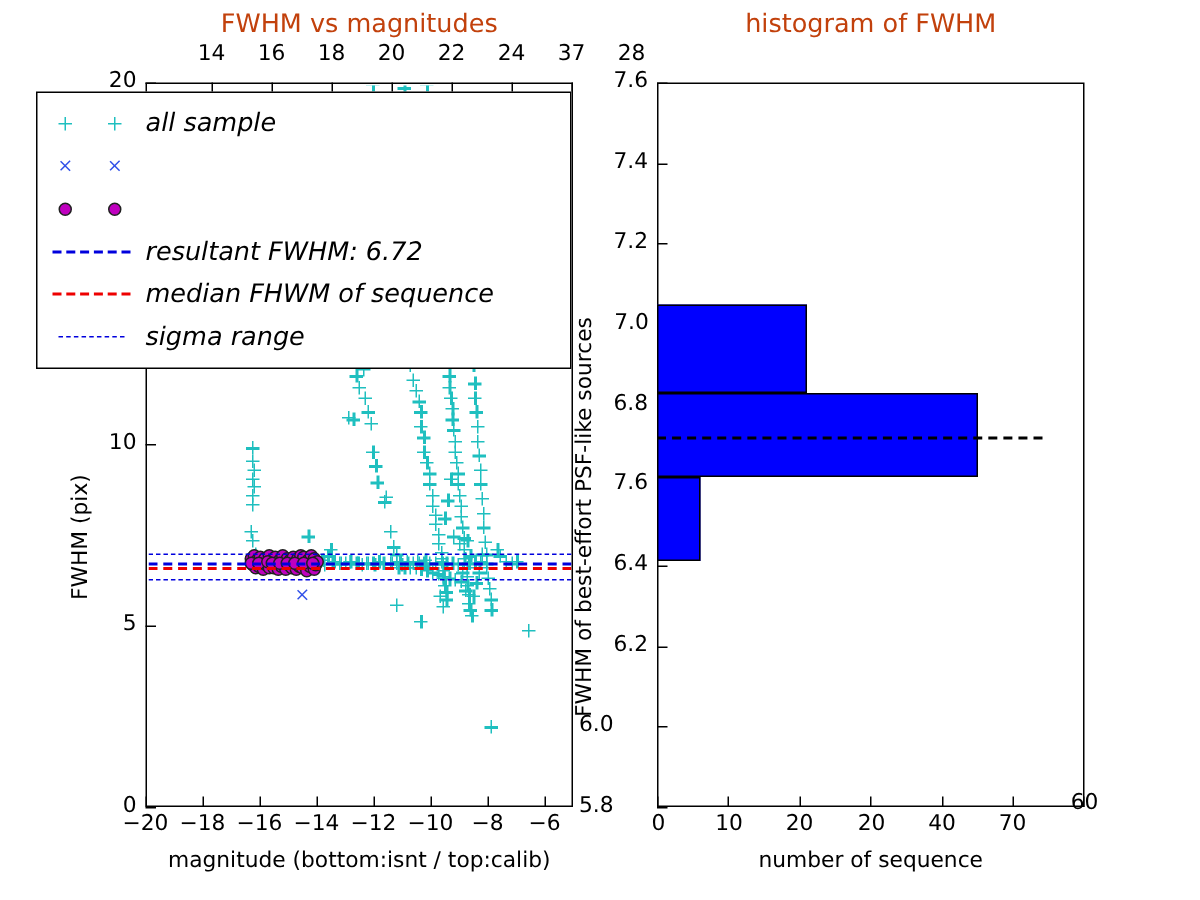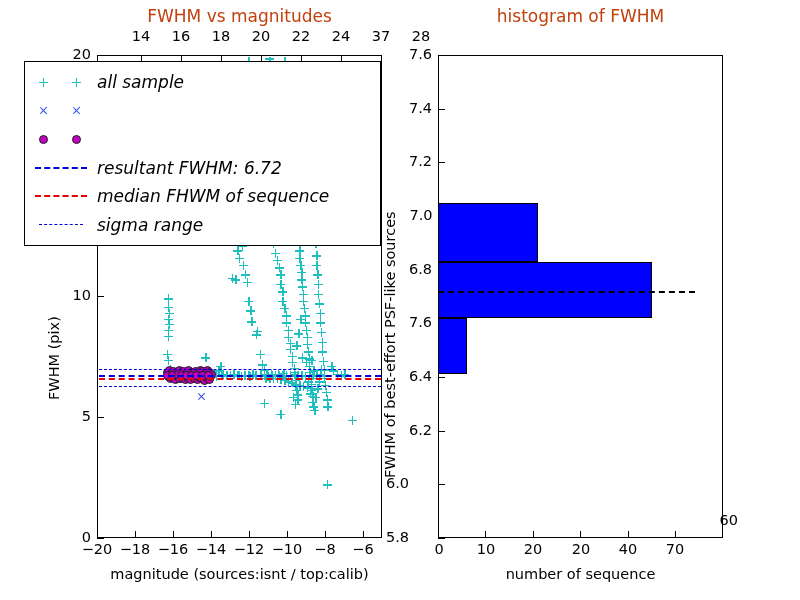--- a/index.html
+++ b/index.html
@@ -184,21 +184,21 @@
     <div class="tick" style="left:97px; top:417px; width:7px; height:1.4px;"></div>
     <div class="tick" style="left:97px; top:296px; width:7px; height:1.4px;"></div>
     <div class="tick" style="left:97px; top:176px; width:7px; height:1.4px;"></div>
     <div class="tick" style="left:97px; top:55px;  width:7px; height:1.4px;"></div>
 
     <div class="ticklabel" style="left:57px; top:529px; width:34px; text-align:right;">0</div>
     <div class="ticklabel" style="left:57px; top:408px; width:34px; text-align:right;">5</div>
     <div class="ticklabel" style="left:57px; top:287px; width:34px; text-align:right;">10</div>
     <div class="ticklabel" style="left:57px; top:46px;  width:34px; text-align:right;">20</div>
 
-    <div class="axlabel" style="left:97px; top:566px; width:285px; text-align:center;">magnitude (sources:isnt / top:calib)</div>
+    <div class="axlabel" style="left:97px; top:566px; width:285px; text-align:center;">magnitude (bottom:isnt / top:calib)</div>
     <div class="vlabel" style="left:46px; top:400px;">FWHM (pix)</div>
 
     <div id="scatter-area" style="position:absolute; left:98.6px; top:56.6px; width:282px; height:480px; overflow:hidden;">
         <div class="hline" style="left: 0px; width: 282px; top: 318.72px; border-top: 2.2px dashed rgb(0, 0, 221); z-index: 20;"></div>
         <div class="hline" style="left: 0px; width: 282px; top: 321.12px; border-top: 2.2px dashed rgb(238, 0, 0); z-index: 20;"></div>
         <div class="hline" style="left: 0px; width: 282px; top: 312px; border-top: 1.8px dashed rgb(0, 0, 221); z-index: 18;"></div>
         <div class="hline" style="left: 0px; width: 282px; top: 329.28px; border-top: 1.8px dashed rgb(0, 0, 221); z-index: 18;"></div>
         <span class="plus" style="color: rgb(31, 191, 191); left: 69.56px; top: 242.4px; z-index: 5;"></span>
         <span class="plus" style="color: rgb(31, 191, 191); left: 69.56px; top: 250.8px; z-index: 5;"></span>
         <span class="plus" style="color: rgb(31, 191, 191); left: 70.5px; top: 256.8px; z-index: 5;"></span>
@@ -547,21 +547,21 @@
     <div class="tick" style="left:628px; top:531px; width:1.4px; height:7px;"></div>
     <div class="tick" style="left:675px; top:531px; width:1.4px; height:7px;"></div>
     <div class="tick" style="left:722px; top:531px; width:1.4px; height:7px;"></div>
 
     <div class="ticklabel" style="left:424px; top:541px; width:30px; text-align:center;">0</div>
     <div class="ticklabel" style="left:471px; top:541px; width:30px; text-align:center;">10</div>
     <div class="ticklabel" style="left:518px; top:541px; width:30px; text-align:center;">20</div>
     <div class="ticklabel" style="left:566px; top:541px; width:30px; text-align:center;">20</div>
     <div class="ticklabel" style="left:613px; top:541px; width:30px; text-align:center;">40</div>
     <div class="ticklabel" style="left:660px; top:541px; width:30px; text-align:center;">70</div>
-    <div class="ticklabel" style="left:708px; top:512px; width:30px; text-align:right;">60</div>
+    <div class="ticklabel" style="left:708px; top:527px; width:30px; text-align:center;">60</div>
 
     <div class="axlabel" style="left:438px; top:566px; width:285px; text-align:center;">number of sequence</div>
     <div class="vlabel" style="left:382px; top:478px;">FWHM of best-effort PSF-like sources</div>
 
     <div id="hist-area" style="position:absolute; left:438px; top:55px; width:285px; height:483px; overflow:hidden;">
         <div class="hbar" style="left: 0px; width: 28.5px; top: 262.967px; height: 56.35px; background: rgb(0, 0, 255);"></div>
         <div class="hbar" style="left: 0px; width: 213.75px; top: 206.617px; height: 56.35px; background: rgb(0, 0, 255);"></div>
         <div class="hbar" style="left: 0px; width: 99.75px; top: 147.583px; height: 59.0333px; background: rgb(0, 0, 255);"></div>
         <div class="hline" style="left: 0px; width: 256.5px; top: 236.133px; border-top: 2.4px dashed rgb(0, 0, 0); z-index: 30;"></div>
       </div>

